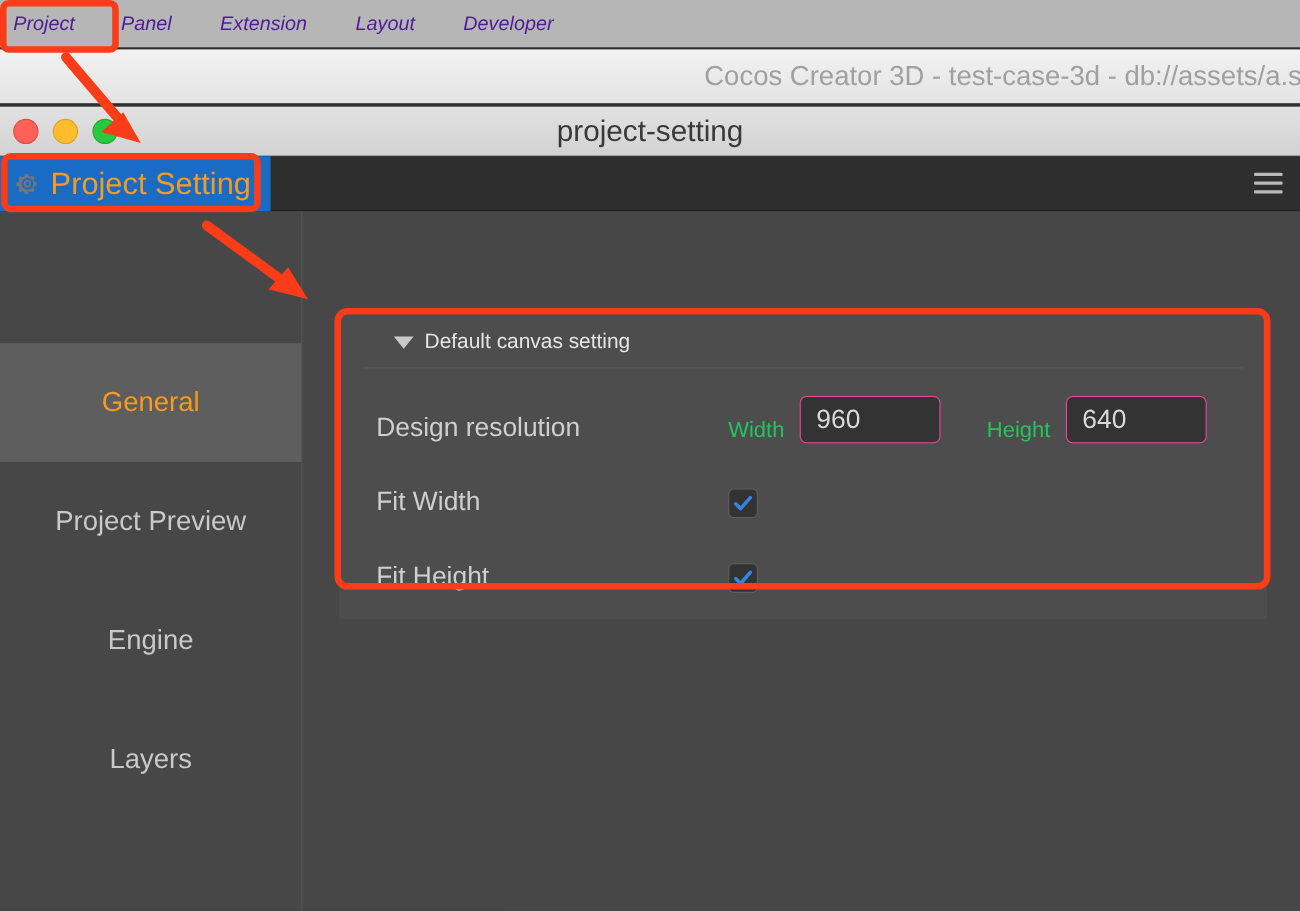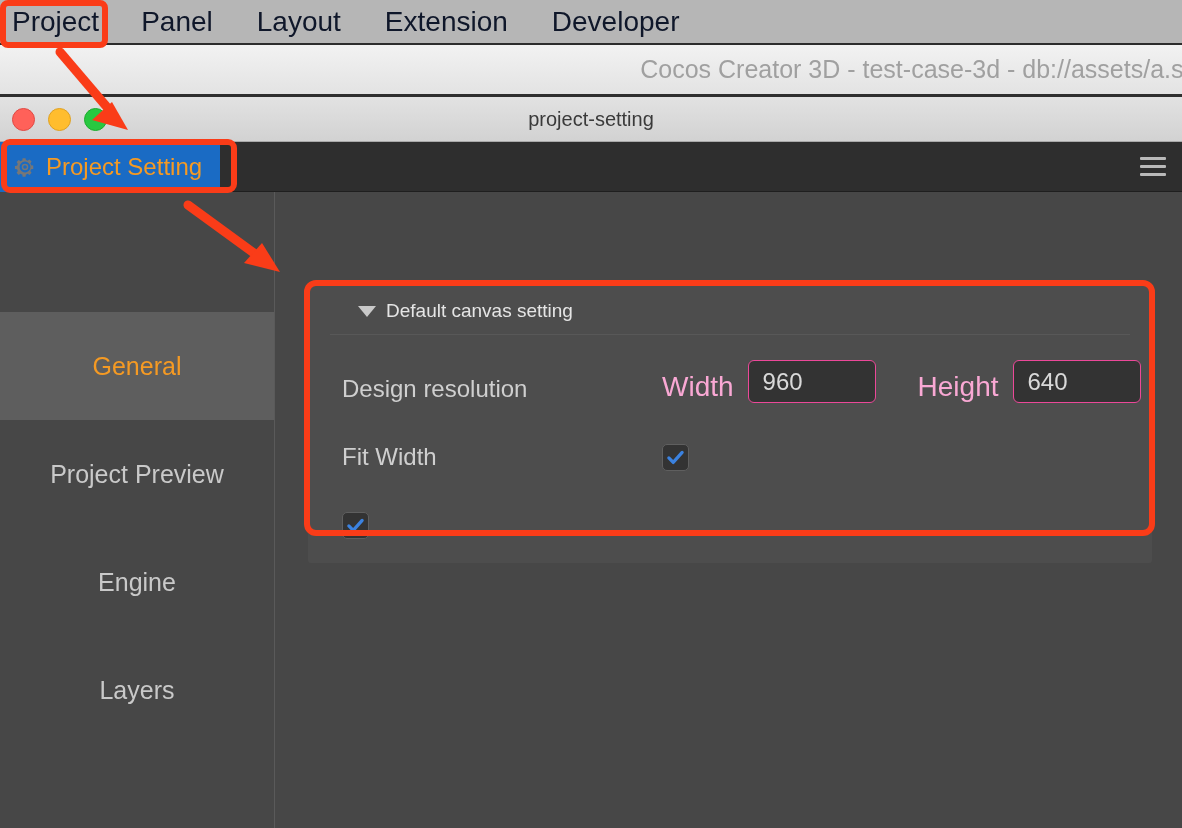--- a/index.html
+++ b/index.html
@@ -21,26 +21,27 @@
     position: absolute;
     left: 0; top: 0;
     width: 1182px; height: 45px;
     background: #b6b6b6;
     border-bottom: 2px solid #2c2c2c;
     display: flex;
     align-items: center;
     box-sizing: border-box;
   }
   .menu-item {
-    color: #0f172a;
-    font-size: 28px;
+    color: #4c1d95;
+    font-size: 18px;
     padding: 0 22px;
     line-height: 43px;
     white-space: nowrap;
     cursor: default;
+    font-style: italic;
   }
   .menu-item.first { padding-left: 12px; padding-right: 20px; }
 
   
   .app-titlebar {
     position: absolute;
     left: 0; top: 45px;
     width: 1182px; height: 52px;
     background: linear-gradient(#f2f2f2, #e3e3e3);
     border-bottom: 3px solid #2f2f2f;
@@ -77,21 +78,21 @@
     width: 21px; height: 21px;
     border-radius: 50%;
   }
   .light.red    { background: #ff6159; border: 1px solid #e04a44; }
   .light.yellow { background: #ffbd2e; border: 1px solid #dfa123; }
   .light.green  { background: #28c840; border: 1px solid #1dac2e; }
   .win-title {
     position: absolute;
     left: 0; right: 0;
     text-align: center;
-    font-size: 20px;
+    font-size: 27px;
     color: #3a3a3a;
     pointer-events: none;
   }
 
   
   .tabstrip {
     position: absolute;
     left: 0; top: 142px;
     width: 1182px; height: 50px;
     background: #2e2e2e;
@@ -104,21 +105,21 @@
     background: #1a6bc4;
     height: 50px;
     display: flex;
     align-items: center;
     gap: 10px;
     padding: 0 18px 0 14px;
     box-sizing: border-box;
   }
   .tab-label {
     color: #f59a23;
-    font-size: 24px;
+    font-size: 28px;
     white-space: nowrap;
   }
   .gear-icon { width: 22px; height: 22px; display: block; }
   .hamburger {
     margin-left: auto;
     margin-right: 16px;
     width: 26px;
     display: flex;
     flex-direction: column;
     gap: 5px;
@@ -203,22 +204,22 @@
     height: 68px;
   }
   .row-label {
     color: #cfcfcf;
     font-size: 24px;
     width: 320px;
     flex: 0 0 320px;
     white-space: nowrap;
   }
   .field-label {
-    color: #f9a8d4;
-    font-size: 28px;
+    color: #22c55e;
+    font-size: 20px;
     white-space: nowrap;
     margin-right: 14px;
   }
   .field {
     background: #333333;
     border: 1px solid #ec4899;
     border-radius: 6px;
     height: 43px;
     width: 128px;
     display: flex;
@@ -250,22 +251,22 @@
     width: 1182px; height: 828px;
     pointer-events: none;
   }
 </style>
 </head>
 <body>
 
 <div class="menubar">
   <div class="menu-item first">Project</div>
   <div class="menu-item">Panel</div>
+  <div class="menu-item">Extension</div>
   <div class="menu-item">Layout</div>
-  <div class="menu-item">Extension</div>
   <div class="menu-item">Developer</div>
 </div>
 
 <div class="app-titlebar">
   <div class="app-title">Cocos Creator 3D - test-case-3d - db://assets/a.sc</div>
 </div>
 
 <div class="win-titlebar">
   <div class="lights">
     <div class="light red"></div>
@@ -330,20 +331,21 @@
       <div class="row">
         <span class="row-label">Fit Width</span>
         <span class="checkbox">
           <svg class="check-svg" viewBox="0 0 20 20" xmlns="http://www.w3.org/2000/svg">
             <path d="M3 10.5 L7.6 15.2 L17 4.6" fill="none" stroke="#3b82e0" stroke-width="3.4" stroke-linecap="round" stroke-linejoin="round"></path>
           </svg>
         </span>
       </div>
 
       <div class="row">
+        <span class="row-label">Fit Height</span>
         <span class="checkbox">
           <svg class="check-svg" viewBox="0 0 20 20" xmlns="http://www.w3.org/2000/svg">
             <path d="M3 10.5 L7.6 15.2 L17 4.6" fill="none" stroke="#3b82e0" stroke-width="3.4" stroke-linecap="round" stroke-linejoin="round"></path>
           </svg>
         </span>
       </div>
 
     </div>
   </div>
 </div>

